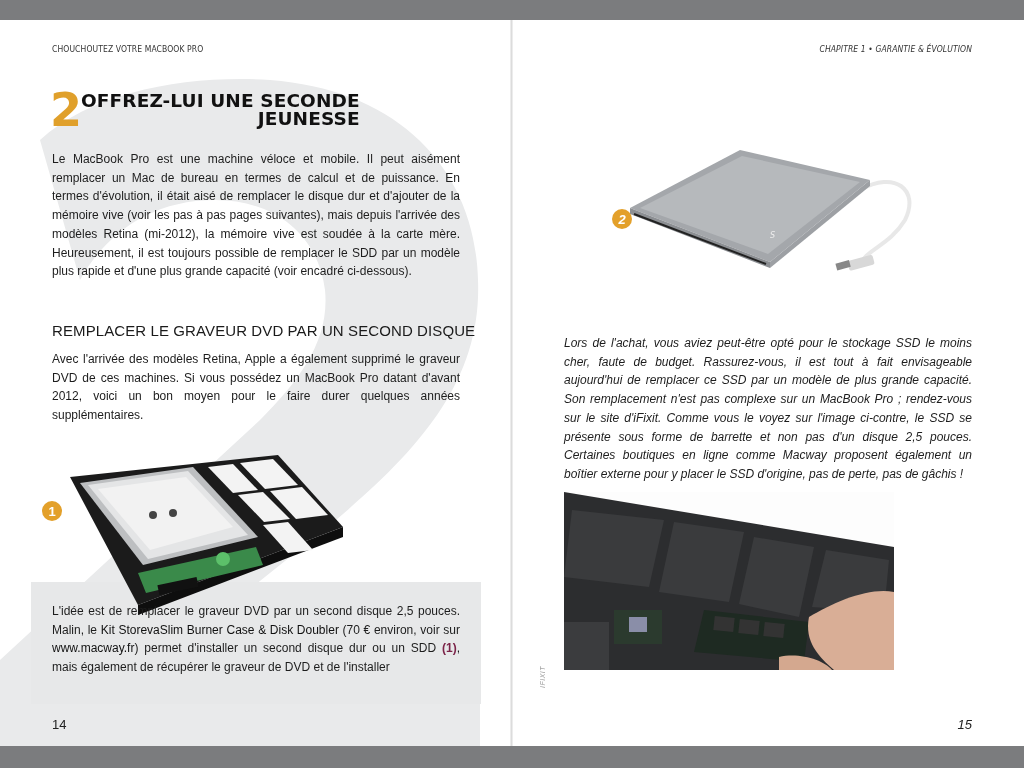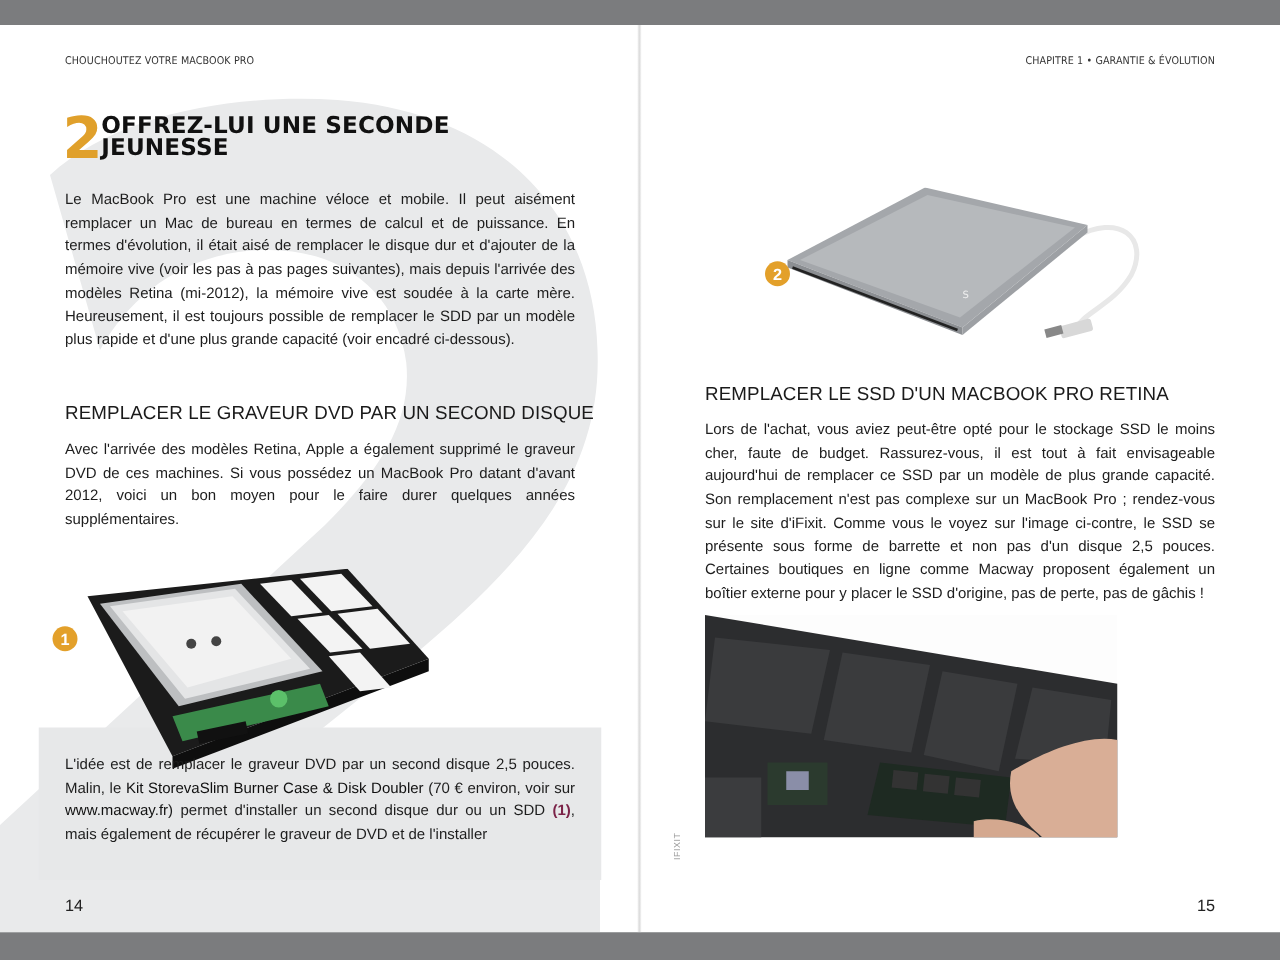--- a/index.html
+++ b/index.html
@@ -10,21 +10,21 @@
     position: relative;
   }
   .top-bar { position: absolute; left: 0; top: 0; width: 1024px; height: 20px; background: #7b7c7e; }
   .bottom-bar { position: absolute; left: 0; top: 746px; width: 1024px; height: 22px; background: #7b7c7e; }
   .spread {
     position: absolute; left: 0; top: 20px; width: 1024px; height: 726px;
     background: #ffffff; overflow: hidden; padding-left: 15px;
   }
   .page { position: absolute; top: 0; height: 726px; overflow: hidden; }
   .page-left { left: 0; width: 511px; }
-  .page-right { left: 512px; width: 512px; }
+  .page-right { left: 512px; width: 512px; font-style: italic; }
   .gutter { position: absolute; left: 510px; top: 0; width: 3px; height: 726px;
     background: linear-gradient(to right, #f4f4f4, #dcdcdc, #f4f4f4); }
 
   .running-head {
     position: absolute; top: 24px; font-size: 8.5px; color: #333; letter-spacing: 0.1px;
     font-family: "DejaVu Sans", sans-serif; font-stretch: condensed;
   }
   .running-head.left { left: 52px; }
   .running-head.right { right: 52px; }
 
@@ -35,21 +35,21 @@
   
   .big-two { position: absolute; left: 0; top: 0; width: 511px; height: 726px; pointer-events: none; }
 
   .title-wrap { position: absolute; left: 50px; top: 70px; display: flex; align-items: flex-start; }
   .chapter-num {
     font-family: "DejaVu Sans", sans-serif; font-weight: bold; color: #e0a02b;
     font-size: 46px; line-height: 40px; letter-spacing: -2px; margin-right: 1px;
   }
   .chapter-title {
     font-family: "DejaVu Sans", sans-serif; font-weight: bold; color: #111;
-    font-size: 18.5px; line-height: 18px; margin-top: 2px; letter-spacing: 0.1px;
+    font-size: 18.5px; line-height: 18px; margin-top: 2px; letter-spacing: 0.1px; text-align: right;
   }
 
   .body-text {
     position: absolute; font-size: 12px; line-height: 18.7px; color: #1d1d1d;
     text-align: justify; text-align-last: left;
   }
   .body-text b { font-weight: normal; color: #111; margin-top: 28px; }
   .ref { color: #7b2348; font-weight: bold; }
 
   .section-head {
@@ -141,21 +141,20 @@
       <rect x="216" y="112" width="14" height="7" fill="#888" transform="rotate(-15 222 115)"></rect>
       <polygon points="10,58 120,0 250,30 150,112" fill="#a4a7ab"></polygon>
       <polygon points="20,58 122,6 240,32 148,104" fill="#b6b9bc"></polygon>
       <polygon points="10,58 150,112 150,118 10,64" fill="#8c8f93"></polygon>
       <polygon points="150,112 250,30 250,36 150,118" fill="#9da0a4"></polygon>
       <line x1="14" y1="64" x2="146" y2="114" stroke="#222" stroke-width="2"></line>
       <text x="150" y="88" font-size="8" fill="#eee" font-family="DejaVu Sans, sans-serif">S</text>
     </svg>
     <div class="badge" style="left:100px; top:189px;">2</div>
 
-    <div class="section-head" style="left:52px; top:287px;">REMPLACER LE SSD D'UN MACBOOK PRO RETINA</div>
 
     <p class="body-text" style="left:52px; top:314px; width:408px; margin:0;">Lors de l'achat, vous aviez peut-être opté pour le stockage SSD le moins cher, faute de budget. Rassurez-vous, il est tout à fait envisageable aujourd'hui de remplacer ce SSD par un modèle de plus grande capacité. Son remplacement n'est pas complexe sur un MacBook Pro ; rendez-vous sur le site d'iFixit. Comme vous le voyez sur l'image ci-contre, le SSD se présente sous forme de barrette et non pas d'un disque 2,5 pouces. Certaines boutiques en ligne comme Macway proposent également un boîtier externe pour y placer le SSD d'origine, pas de perte, pas de gâchis !</p>
 
     <svg class="photo" style="left:52px; top:472px;" width="330" height="178" viewBox="0 0 330 178">
       <rect x="0" y="0" width="330" height="178" fill="#fdfdfd"></rect>
       <polygon points="0,0 330,55 330,178 0,178" fill="#2c2d2f"></polygon>
       <polygon points="8,18 100,28 85,95 0,85" fill="#3a3b3d"></polygon>
       <polygon points="110,30 180,40 165,110 95,100" fill="#3a3b3d"></polygon>
       <polygon points="190,45 250,55 235,125 175,112" fill="#3a3b3d"></polygon>
       <polygon points="262,58 325,68 320,120 248,115" fill="#3a3b3d"></polygon>

